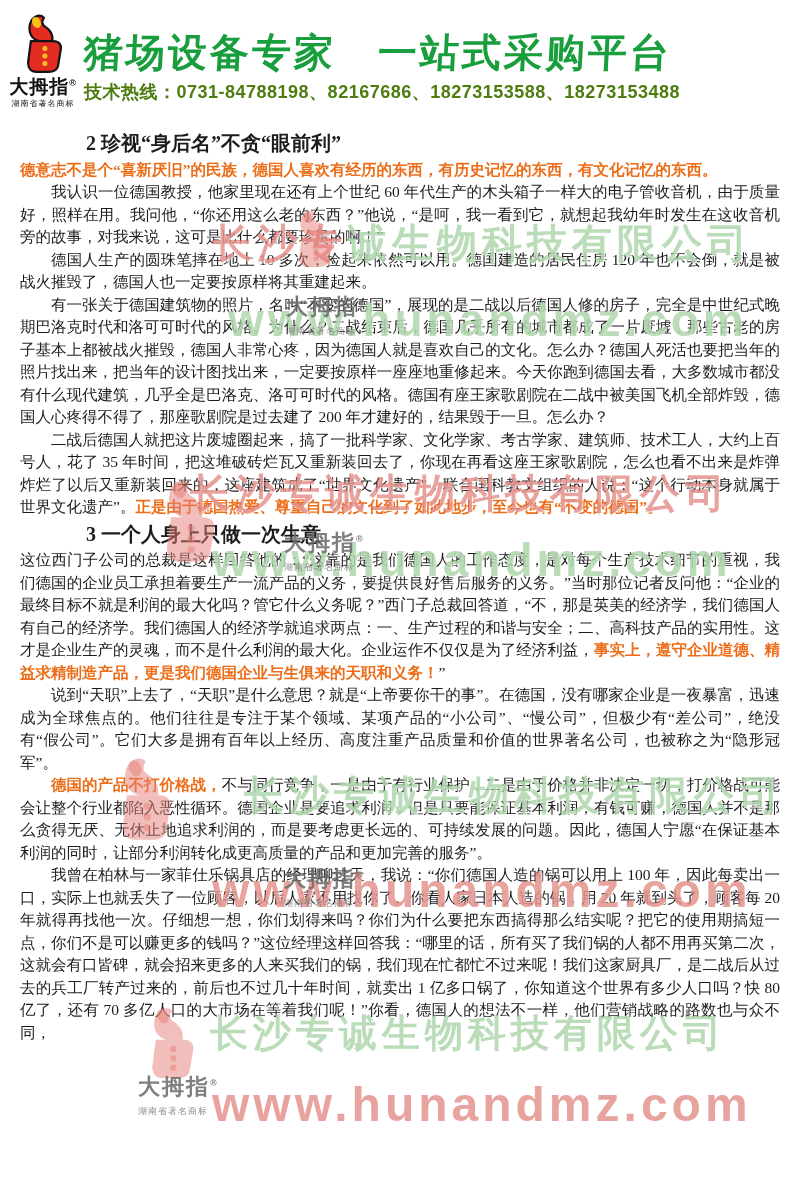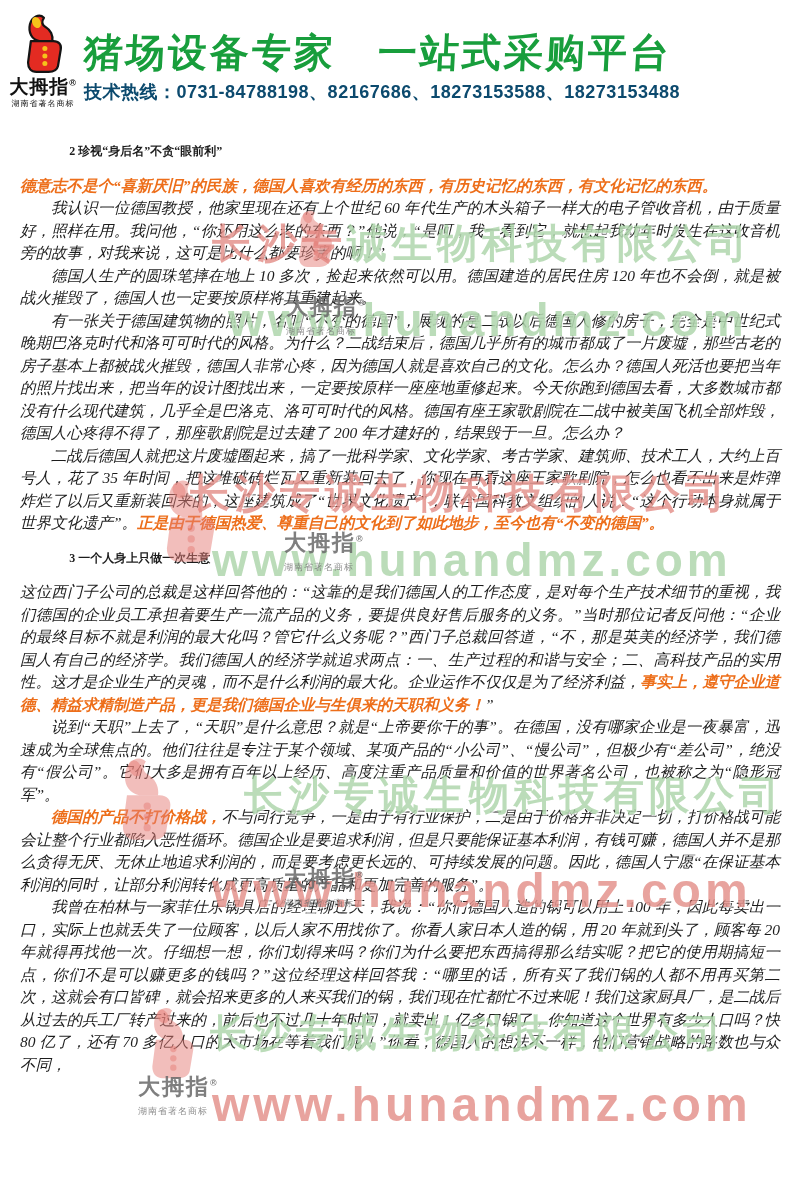--- a/index.html
+++ b/index.html
@@ -10,27 +10,27 @@
   .logo{position:absolute;left:8px;top:12px;width:70px;text-align:center;}
   .logo svg{display:block;margin:0 auto;}
   .logo-name{font-family:"Liberation Sans","DejaVu Sans",sans-serif;font-weight:bold;
              font-size:19px;color:#111;line-height:18px;letter-spacing:1px;white-space:nowrap;}
   .logo-name sup{font-size:9px;}
   .logo-sub{font-family:"Liberation Sans","DejaVu Sans",sans-serif;font-size:8px;color:#111;
             letter-spacing:1px;margin-top:2px;white-space:nowrap;}
   .title{position:absolute;left:84px;top:26px;font-size:39px;font-weight:bold;color:#189e3c;
          letter-spacing:3px;white-space:nowrap;font-family:"Liberation Serif","DejaVu Serif",serif;
          transform:skewX(-3deg);}
-  .hotline{position:absolute;left:84px;top:80px;font-size:18px;font-weight:bold;color:#0c4a6e;
+  .hotline{position:absolute;left:84px;top:80px;font-size:18px;font-weight:bold;color:#4d7c0f;
            font-family:"Liberation Sans","DejaVu Sans",sans-serif;letter-spacing:0.5px;white-space:nowrap;}
   
   .article{position:relative;z-index:1;padding:12px 20px 0 20px;color:#1c1c1c;
            font-size:15.5px;line-height:22.5px;text-align:justify;}
-  .article .heading{font-weight:bold;font-size:12px;padding-left:3.1em;text-indent:0;margin:12px;}
-  .article p{margin:0;font-style:italic;}
+  .article .heading{font-weight:bold;font-size:20px;padding-left:3.1em;text-indent:0;margin:4px;}
+  .article p{margin:0;}
   .article p.indent{text-indent:2em;}
   .run-orange{color:#ed6e1a;font-weight:bold;}
   
   .wm-layer{position:absolute;left:0;top:0;width:800px;height:979px;z-index:3;pointer-events:none;}
   .wm{position:absolute;white-space:nowrap;font-family:"Liberation Sans","DejaVu Sans",sans-serif;font-weight:bold;}
   .wm-company{letter-spacing:5px;text-shadow:1px 1px 0 rgba(255,255,255,0.7);}
   .wm-website{letter-spacing:4px;text-shadow:1px 1px 0 rgba(255,255,255,0.7);margin-top:11px;}
   .wm-green{color:rgba(142,196,138,0.60);}
   .wm-red{color:rgba(214,88,78,0.55);}
   .wm-thumb svg path,.wm-thumb svg ellipse,.wm-thumb svg circle{

